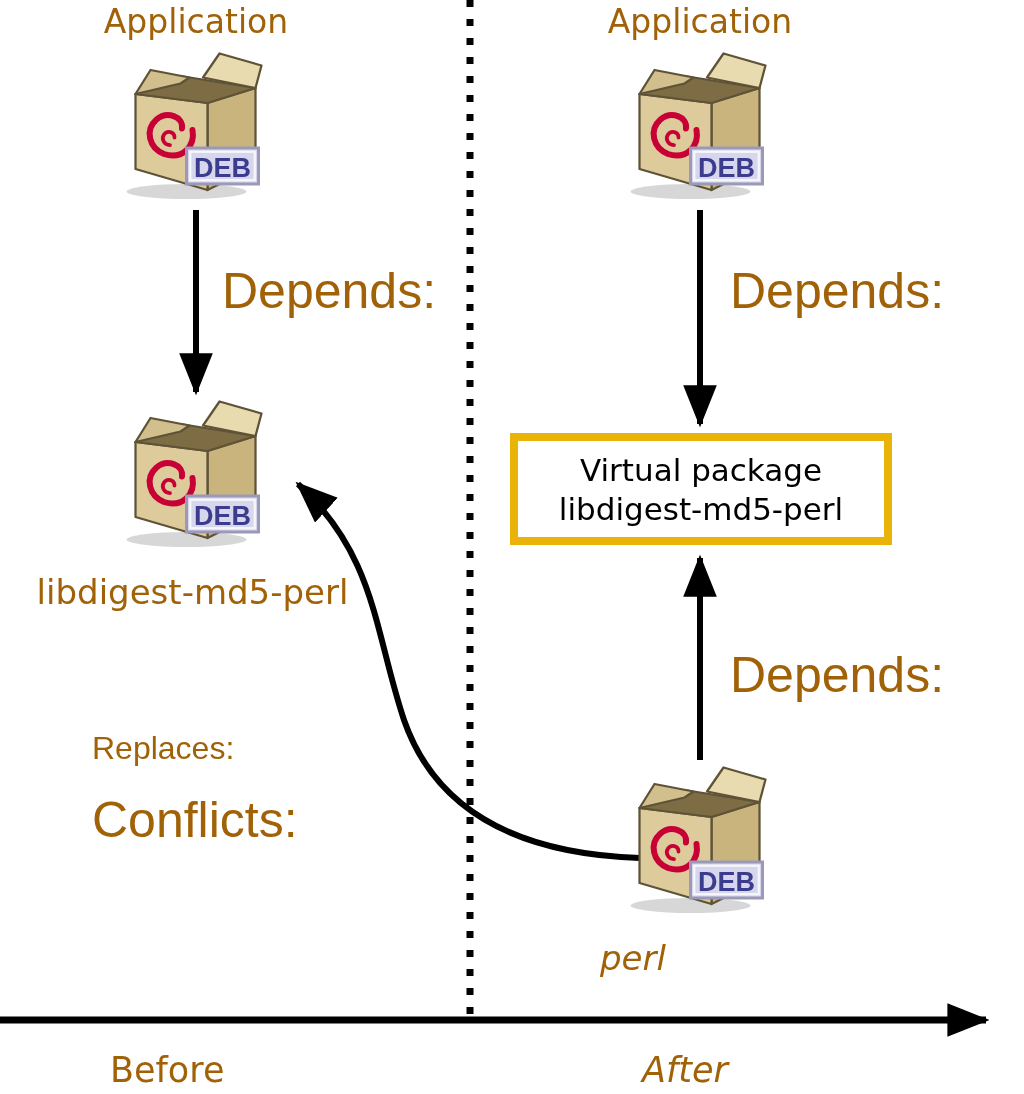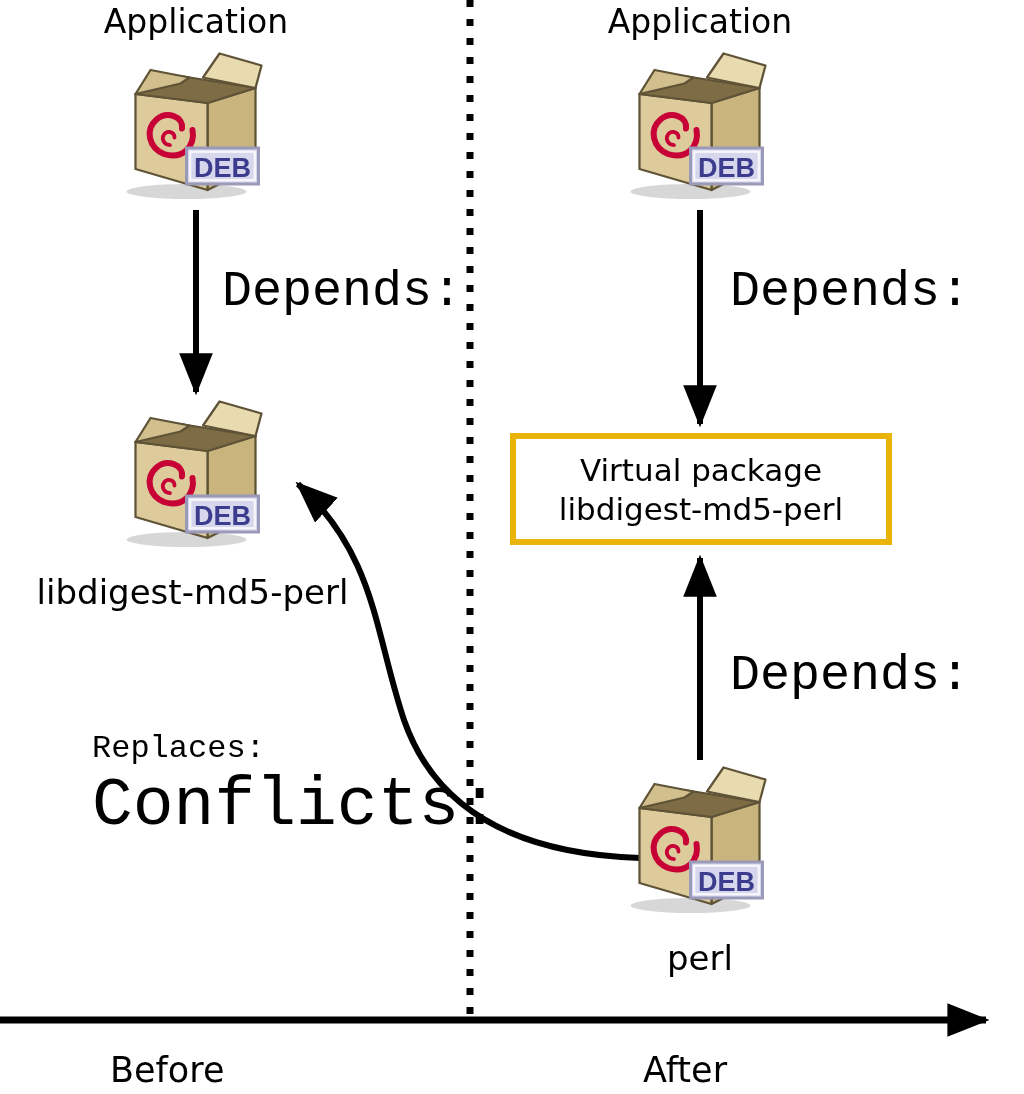--- a/index.html
+++ b/index.html
@@ -12,49 +12,49 @@
   .canvas {
     position:relative;
     width:1024px; height:1094px;
     background:#ffffff;
     overflow:hidden;
   }
   svg.layer {
     position:absolute; left:0; top:0;
     width:1024px; height:1094px;
   }
-  .label { position:absolute; color:#000000; white-space:nowrap; }
+  .label { position:absolute; color:#a16207; white-space:nowrap; }
   .sans { font-family:"DejaVu Sans", "Liberation Sans", sans-serif; }
-  .mono { font-family:Liberation Mono, monospace; }
+  .mono { font-family:Liberation Sans, sans-serif; }
 
   .app-left   { left:60px;  top:2px;   width:272px; text-align:center; font-size:33px; }
   .app-right  { left:564px; top:2px;   width:272px; text-align:center; font-size:33px; }
 
   .depends-left  { left:222px; top:264px; font-size:50px; line-height:1.1; }
   .depends-right { left:730px; top:264px; font-size:50px; line-height:1.1; }
   .provides      { left:730px; top:648px; font-size:50px; line-height:1.1; }
   .replaces      { left:92px;  top:731px; font-size:32px; line-height:1.1; }
-  .conflicts     { left:92px;  top:769px; font-size:68px; line-height:1.1; }
+  .conflicts     { left:92px;  top:793px; font-size:50px; line-height:1.1; }
 
   .libdigest { left:5px;   top:572px; width:375px; text-align:center; font-size:34px; }
-  .perl      { left:600px; top:938px; width:200px; text-align:center; font-size:34px; }
+  .perl      { left:600px; top:938px; width:200px; font-size:34px;font-style:italic; }
 
   .virtual-box {
     position:absolute;
     left:510px; top:433px; width:382px; height:112px;
-    border:6px solid #eab308;
+    border:8px solid #eab308;
     background:#ffffff;
     display:flex; flex-direction:column; justify-content:center; align-items:center;
     gap:3px;
     font-size:31px;
     text-align:center;
   }
 
   .before { left:110px; top:1050px; width:220px; text-align:left; font-size:35px; }
-  .after  { left:575px; top:1050px; width:220px; text-align:center; font-size:35px; }
+  .after  { left:575px; top:1050px; width:220px; text-align:center; font-size:35px;font-style:italic; }
 </style>
 </head>
 <body>
 
 <div class="canvas">
 
   <svg class="layer" viewBox="0 0 1024 1094" aria-hidden="true">
     <defs>
       <marker id="ah" viewBox="0 0 10 8" refX="9.2" refY="4" markerWidth="42" markerHeight="34" markerUnits="userSpaceOnUse" orient="auto">
         <path d="M0,0 L10,4 L0,8 z" fill="#000"></path>

